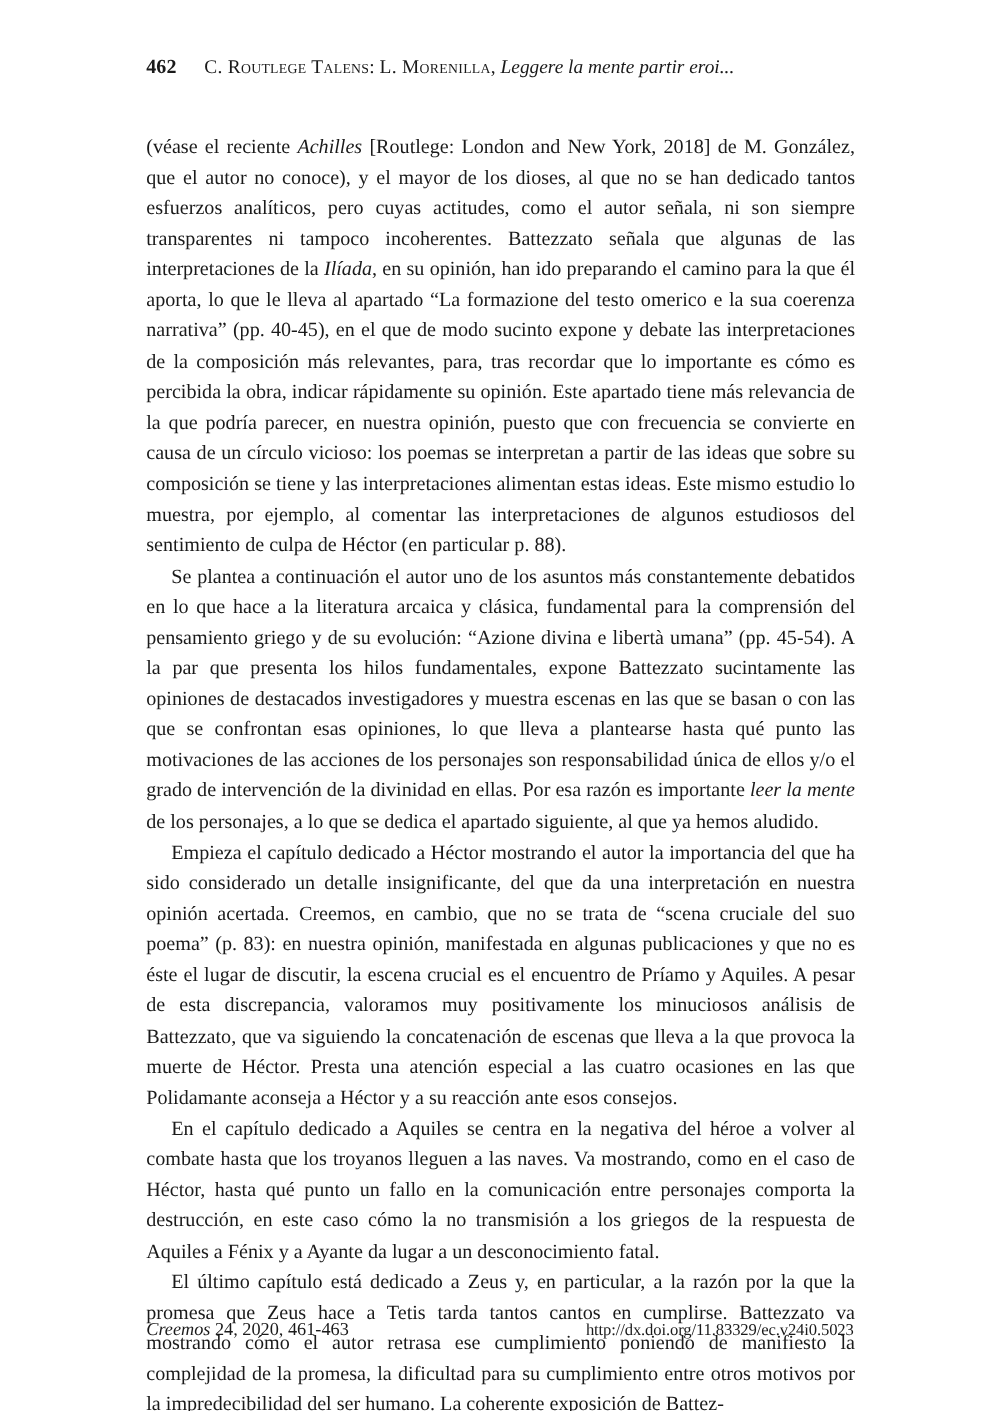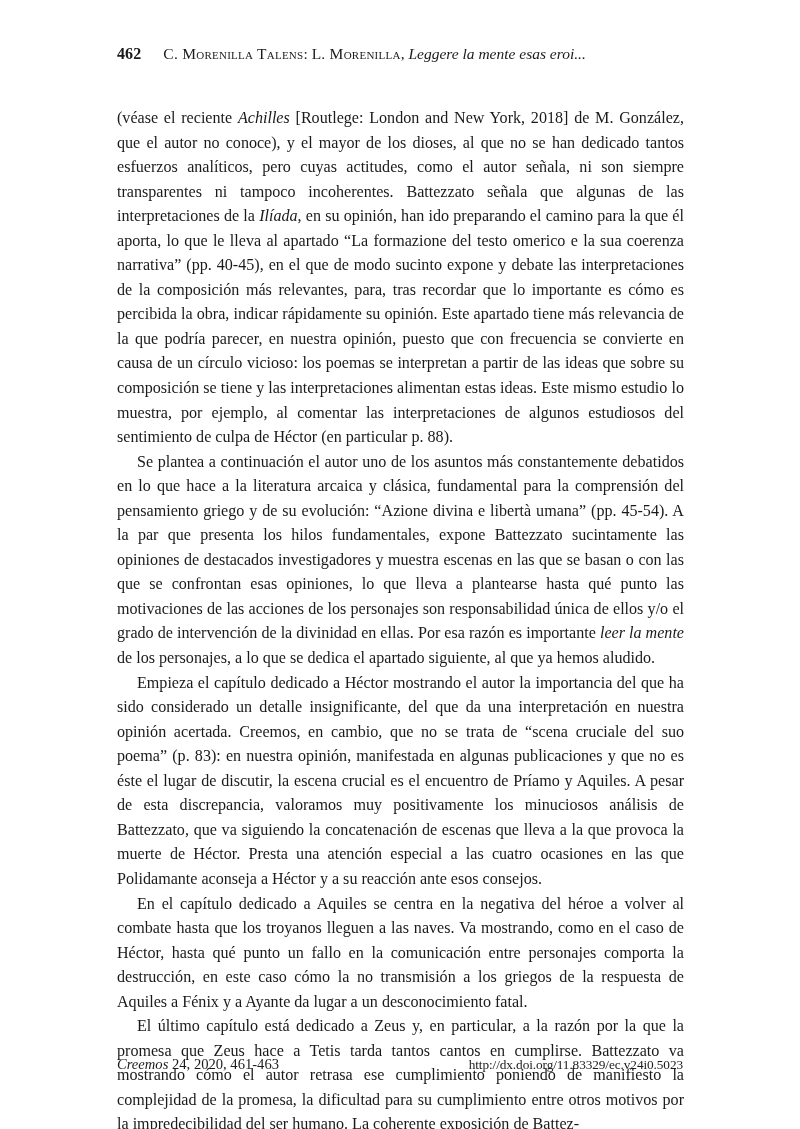--- a/index.html
+++ b/index.html
@@ -100,21 +100,21 @@
   }
 </style>
 </head>
 <body>
 
 <div class="page">
 
   <div class="running-header">
     <span class="folio">462</span>
     <span class="header-title">
-      <span class="smallcaps">C. Morenilla Talens</span><span>: </span><span class="smallcaps">L. Morenilla</span><span>, </span><span class="ital">Leggere la mente esas eroi...</span>
+      <span class="smallcaps">C. Routlege Talens</span><span>: </span><span class="smallcaps">L. Morenilla</span><span>, </span><span class="ital">Leggere la mente partir eroi...</span>
     </span>
   </div>
 
   <div class="textblock" id="body-text">
       <p><span>(véase el reciente </span><span class="ital">Achilles</span><span> [Routlege: London and New York, 2018] de M. González, que el autor no conoce), y el mayor de los dioses, al que no se han dedicado tantos esfuerzos analíticos, pero cuyas actitudes, como el autor señala, ni son siempre transparentes ni tampoco incoherentes. Battezzato señala que algunas de las interpretaciones de la </span><span class="ital">Ilíada</span><span>, en su opinión, han ido preparando el camino para la que él aporta, lo que le lleva al apartado “La formazione del testo omerico e la sua coerenza narrativa” (pp. 40-45), en el que de modo sucinto expone y debate las interpretaciones de la composición más relevantes, para, tras recordar que lo importante es cómo es percibida la obra, indicar rápidamente su opinión. Este apartado tiene más relevancia de la que podría parecer, en nuestra opinión, puesto que con frecuencia se convierte en causa de un círculo vicioso: los poemas se interpretan a partir de las ideas que sobre su composición se tiene y las interpretaciones alimentan estas ideas. Este mismo estudio lo muestra, por ejemplo, al comentar las interpretaciones de algunos estudiosos del sentimiento de culpa de Héctor (en particular p. 88).</span></p>
       <p class="indent"><span>Se plantea a continuación el autor uno de los asuntos más constantemente debatidos en lo que hace a la literatura arcaica y clásica, fundamental para la comprensión del pensamiento griego y de su evolución: “Azione divina e libertà umana” (pp. 45-54). A la par que presenta los hilos fundamentales, expone Battezzato sucintamente las opiniones de destacados investigadores y muestra escenas en las que se basan o con las que se confrontan esas opiniones, lo que lleva a plantearse hasta qué punto las motivaciones de las acciones de los personajes son responsabilidad única de ellos y/o el grado de intervención de la divinidad en ellas. Por esa razón es importante </span><span class="ital">leer la mente</span><span> de los personajes, a lo que se dedica el apartado siguiente, al que ya hemos aludido.</span></p>
       <p class="indent"><span>Empieza el capítulo dedicado a Héctor mostrando el autor la importancia del que ha sido considerado un detalle insignificante, del que da una interpretación en nuestra opinión acertada. Creemos, en cambio, que no se trata de “scena cruciale del suo poema” (p. 83): en  nuestra opinión, manifestada en algunas publicaciones y que no es éste el lugar de discutir, la escena crucial es el encuentro de Príamo y Aquiles. A pesar de esta discrepancia, valoramos muy positivamente los minuciosos análisis de Battezzato, que va siguiendo la concatenación de escenas que lleva a la que provoca la muerte de Héctor. Presta una atención especial a las cuatro ocasiones en las que Polidamante aconseja a Héctor y a su reacción ante esos consejos.</span></p>
       <p class="indent"><span>En el capítulo dedicado a Aquiles se centra en la negativa del héroe a volver al combate hasta que los troyanos lleguen a las naves. Va mostrando, como en el caso de Héctor, hasta qué punto un fallo en la comunicación entre personajes comporta la destrucción, en este caso cómo la no transmisión a los griegos de la respuesta de Aquiles a Fénix y a Ayante da lugar a un desconocimiento fatal.</span></p>
       <p class="indent"><span>El último capítulo está dedicado a Zeus y, en particular, a la razón por la que la promesa que Zeus hace a Tetis tarda tantos cantos en cumplirse. Battezzato va mostrando cómo el autor retrasa ese cumplimiento poniendo de manifiesto la complejidad de la promesa, la dificultad para su cumplimiento entre otros motivos por la impredecibilidad del ser humano. La coherente exposición de Battez-</span></p>
     </div>

